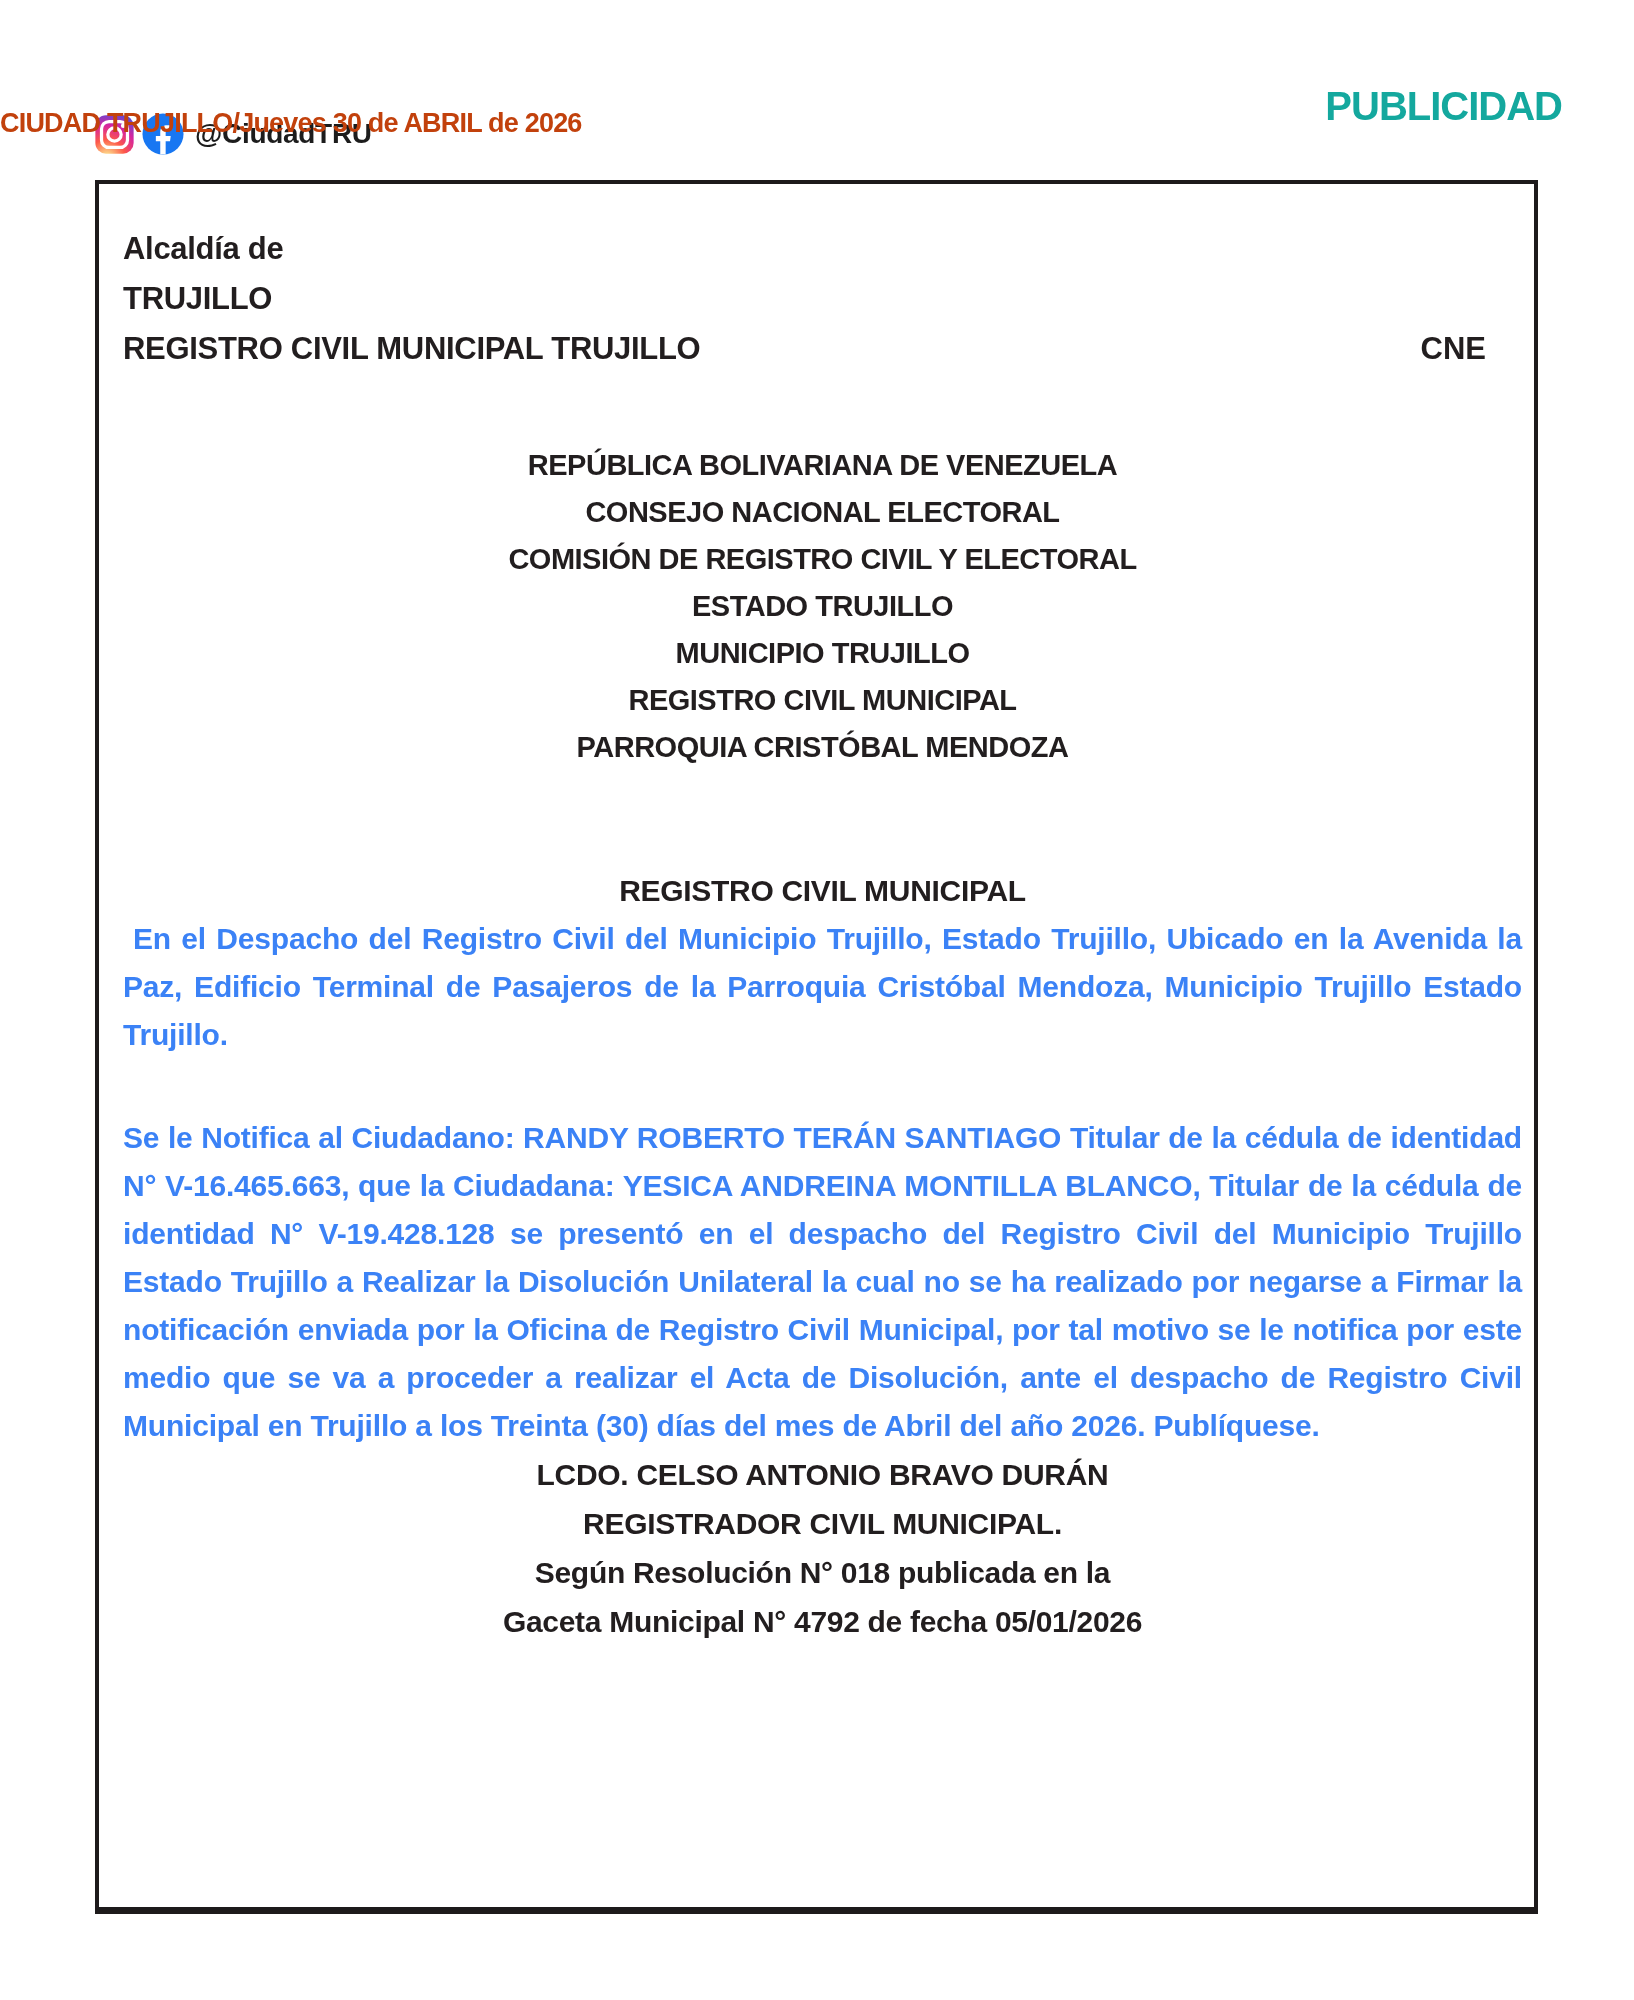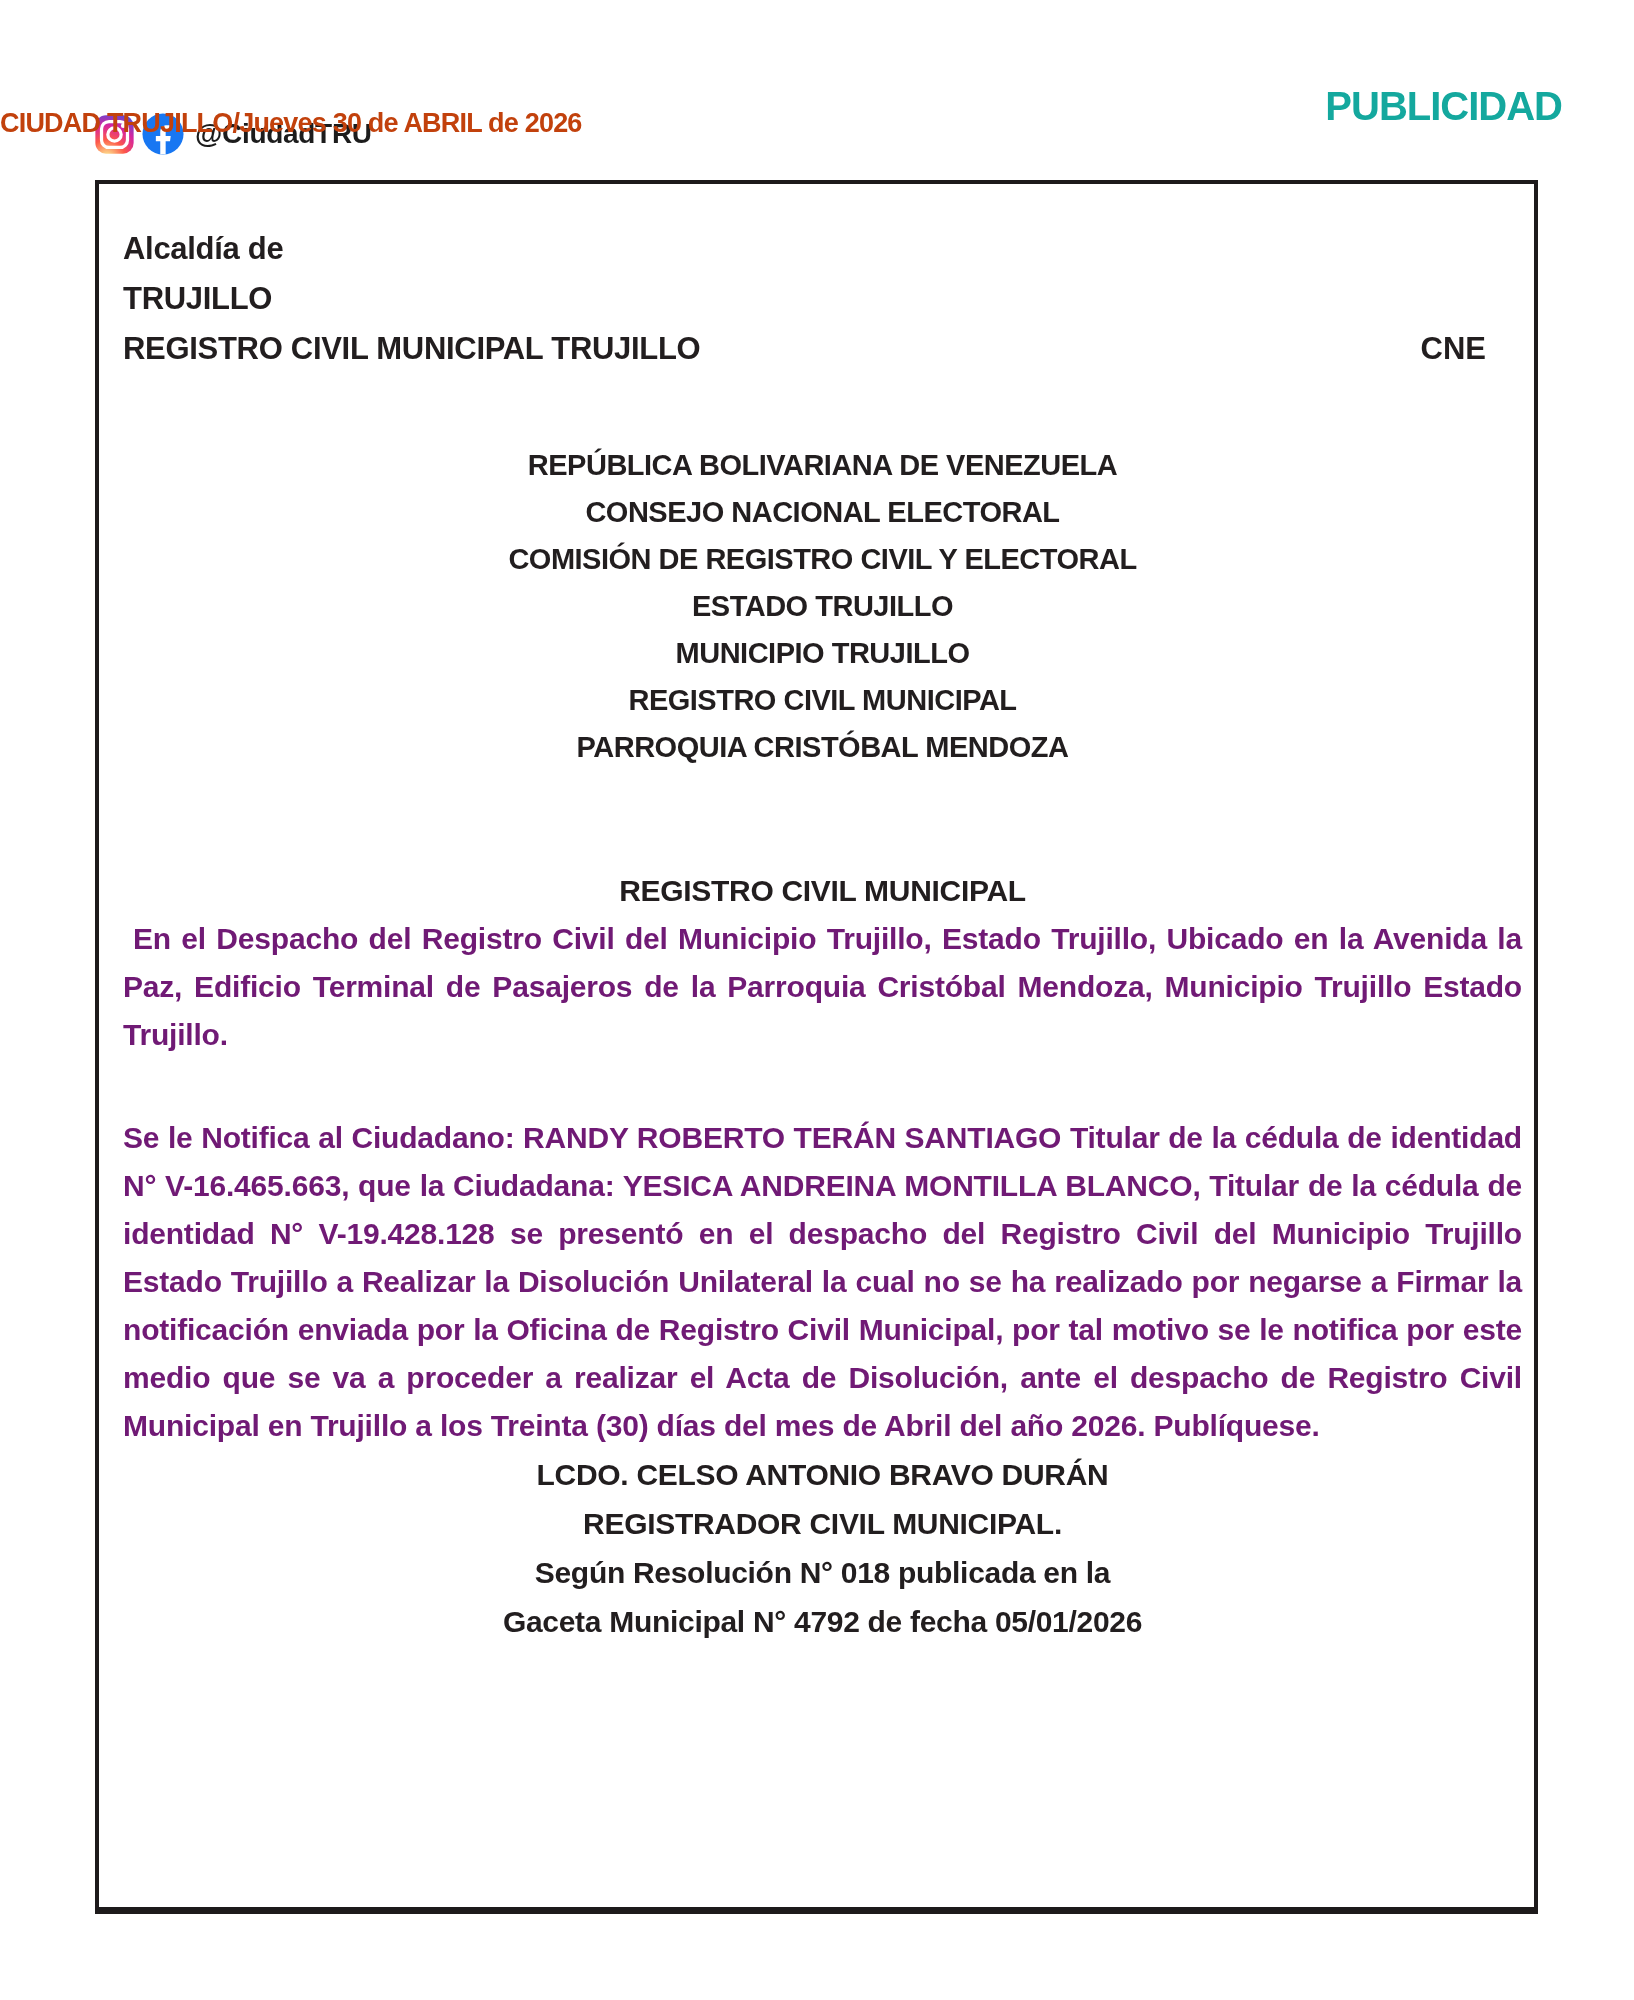--- a/index.html
+++ b/index.html
@@ -108,21 +108,21 @@
     font-weight: 700;
     line-height: 48px;
     letter-spacing: -0.3px;
   }
   .para {
     font-size: 30px;
     font-weight: 700;
     line-height: 48px;
     text-align: justify;
     letter-spacing: -0.2px;
-    color: #701a75;
+    color: #3b82f6;
   }
   .para-1 { text-indent: 10px; }
   .para-2 { margin-top: 55px; }
   .signature {
     text-align: center;
     font-size: 30px;
     font-weight: 700;
     line-height: 49px;
     letter-spacing: -0.3px;
   }

